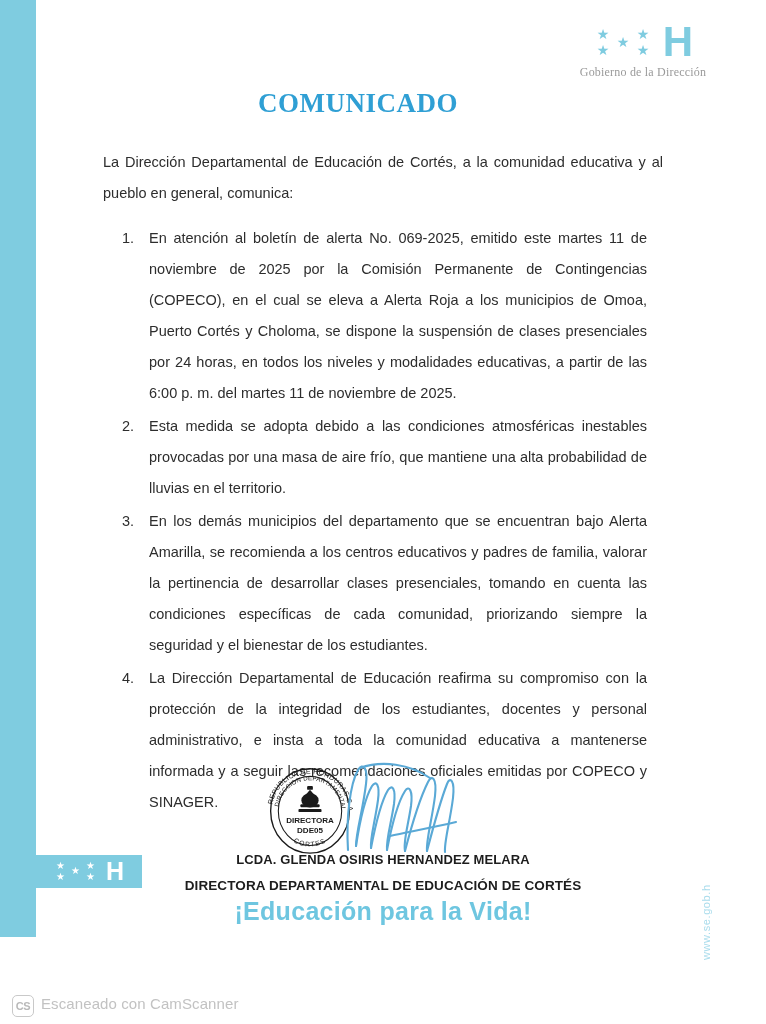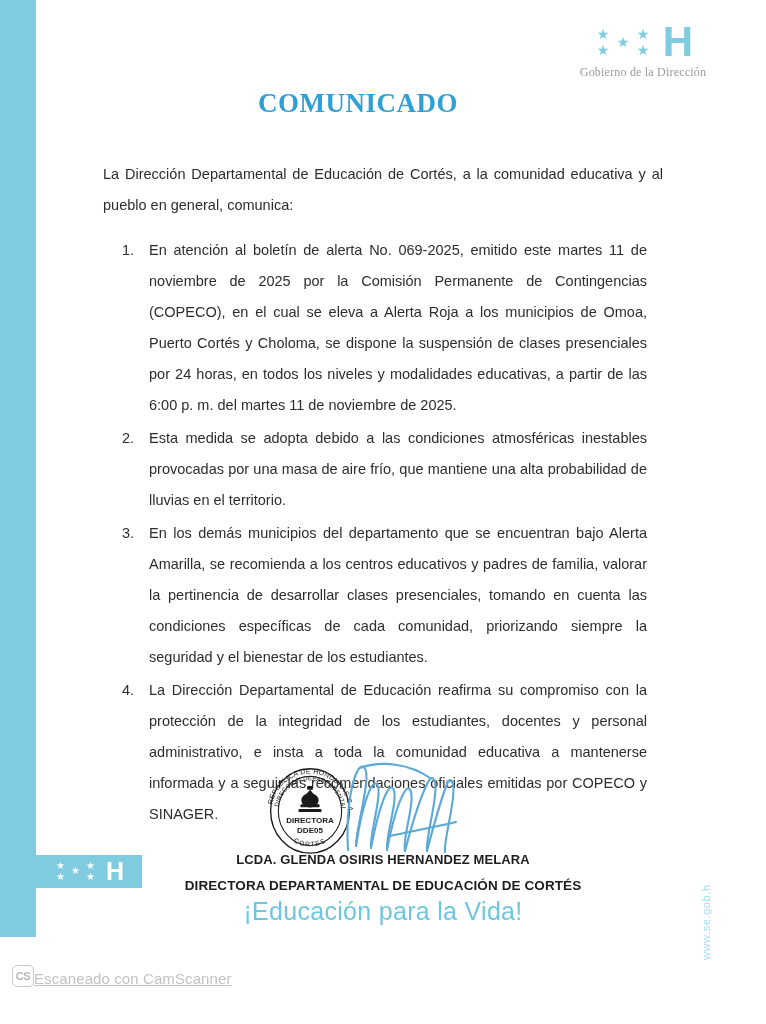--- a/index.html
+++ b/index.html
@@ -134,21 +134,21 @@
     font-family: "Liberation Serif", serif;
     font-weight: bold;
     font-size: 27px;
     letter-spacing: 0.5px;
   }
 
   
   .doc-body {
     position: absolute;
     left: 103px;
-    top: 144px;
+    top: 132px;
     width: 560px;
   }
   .lead {
     text-align: justify;
     text-align-last: left;
     font-size: 14.5px;
     line-height: 31px;
     color: #2d2d2d;
   }
   ol.clauses {
@@ -217,21 +217,21 @@
     font-size: 13.5px;
     font-weight: bold;
     color: #1d1d1d;
     margin-top: 11px;
     letter-spacing: 0.1px;
   }
   .slogan {
     margin-top: 4px;
     color: #6ec6e0;
     font-size: 25px;
-    font-weight: normal;
+    font-weight: bold;
     letter-spacing: 0.3px;
   }
 
   
   .site-url {
     position: absolute;
     left: 700px;
     top: 855px;
     width: 20px;
     height: 105px;
@@ -240,42 +240,42 @@
     letter-spacing: 0.6px;
     writing-mode: vertical-rl;
     transform: rotate(180deg);
     white-space: nowrap;
   }
 
   
   .camscanner {
     position: absolute;
     left: 12px;
-    top: 965px;
+    top: 995px;
     display: flex;
-    align-items: flex-end;
+    align-items: flex-start;
+    gap: 7px;
   }
   .cs-badge {
     width: 20px;
     height: 20px;
     border: 1.6px solid #c9c9c9;
     border-radius: 5px;
     color: #b9b9b9;
     font-size: 11px;
     font-weight: bold;
     display: flex;
     align-items: center;
     justify-content: center;
     letter-spacing: -0.3px;
   }
   .cs-text {
     color: #c2c2c2;
     font-size: 15px;
     letter-spacing: 0.1px;
-    text-decoration: underline;
   }
 </style>
 </head>
 <body>
 
 <div id="page">
 
   <div class="brand-bar"></div>
 
   <div class="brand-bar-flag">

